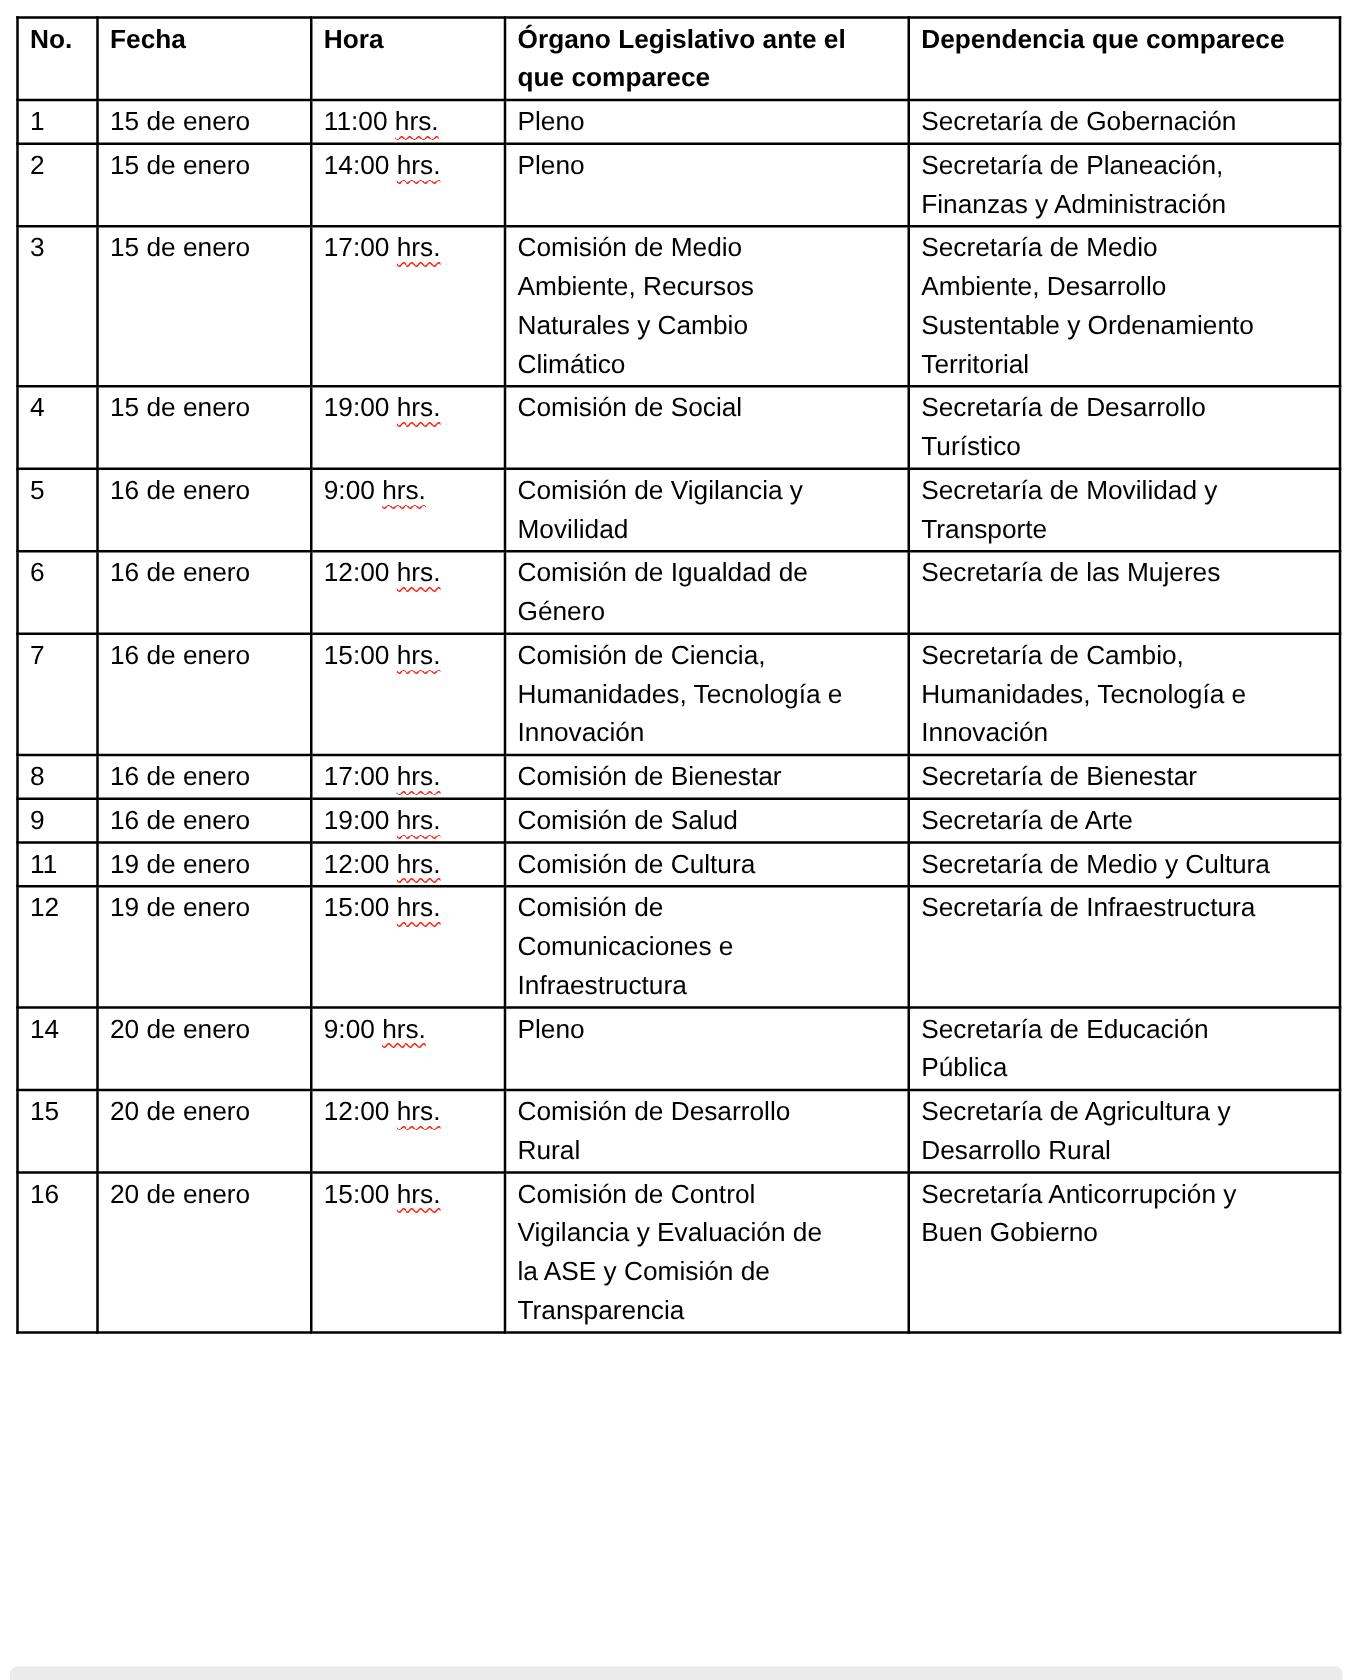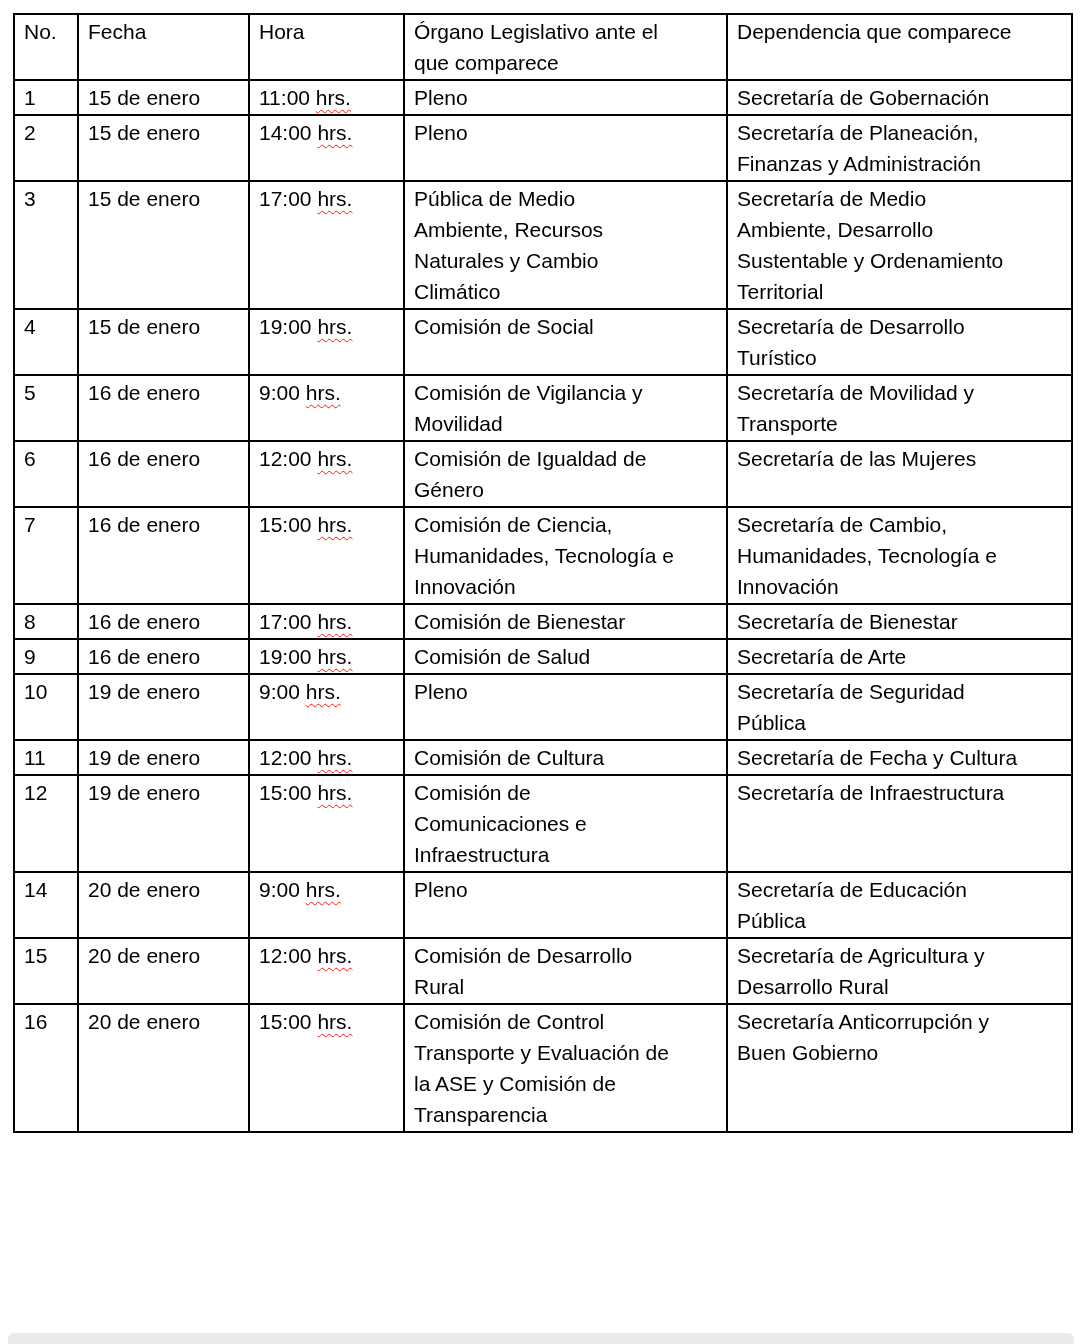--- a/index.html
+++ b/index.html
@@ -30,21 +30,21 @@
     text-align: left;
     padding: 1px 8px 1px 9px;
     font-size: 21px;
     line-height: 31px;
     color: #000000;
     white-space: pre-line;
     overflow: hidden;
     font-weight: normal;
   }
   .doc-table th {
-    font-weight: normal;
+    font-weight: bold;
   }
   .spell {
     text-decoration-line: underline;
     text-decoration-style: wavy;
     text-decoration-color: #ff1a0e;
     text-decoration-thickness: 1px;
     text-underline-offset: 4px;
   }
   .bottom-bar {
     position: absolute;
@@ -90,21 +90,21 @@
         <td>15 de enero</td>
         <td><span>14:00</span> <span class="spell">hrs.</span></td>
         <td>Pleno</td>
         <td>Secretaría de Planeación,
 Finanzas y Administración</td>
       </tr>
       <tr>
         <td>3</td>
         <td>15 de enero</td>
         <td><span>17:00</span> <span class="spell">hrs.</span></td>
-        <td>Pública de Medio
+        <td>Comisión de Medio
 Ambiente, Recursos
 Naturales y Cambio
 Climático</td>
         <td>Secretaría de Medio
 Ambiente, Desarrollo
 Sustentable y Ordenamiento
 Territorial</td>
       </tr>
       <tr>
         <td>4</td>
@@ -150,33 +150,25 @@
         <td>Secretaría de Bienestar</td>
       </tr>
       <tr>
         <td>9</td>
         <td>16 de enero</td>
         <td><span>19:00</span> <span class="spell">hrs.</span></td>
         <td>Comisión de Salud</td>
         <td>Secretaría de Arte</td>
       </tr>
       <tr>
-        <td>10</td>
-        <td>19 de enero</td>
-        <td><span>9:00</span> <span class="spell">hrs.</span></td>
-        <td>Pleno</td>
-        <td>Secretaría de Seguridad
-Pública</td>
-      </tr>
-      <tr>
         <td>11</td>
         <td>19 de enero</td>
         <td><span>12:00</span> <span class="spell">hrs.</span></td>
         <td>Comisión de Cultura</td>
-        <td>Secretaría de Fecha y Cultura</td>
+        <td>Secretaría de Medio y Cultura</td>
       </tr>
       <tr>
         <td>12</td>
         <td>19 de enero</td>
         <td><span>15:00</span> <span class="spell">hrs.</span></td>
         <td>Comisión de
 Comunicaciones e
 Infraestructura</td>
         <td>Secretaría de Infraestructura</td>
       </tr>
@@ -195,21 +187,21 @@
         <td>Comisión de Desarrollo
 Rural</td>
         <td>Secretaría de Agricultura y
 Desarrollo Rural</td>
       </tr>
       <tr>
         <td>16</td>
         <td>20 de enero</td>
         <td><span>15:00</span> <span class="spell">hrs.</span></td>
         <td>Comisión de Control
-Transporte y Evaluación de
+Vigilancia y Evaluación de
 la ASE y Comisión de
 Transparencia</td>
         <td>Secretaría Anticorrupción y
 Buen Gobierno</td>
       </tr>
     </tbody>
 </table>
 
 <div class="bottom-bar"></div>
 

